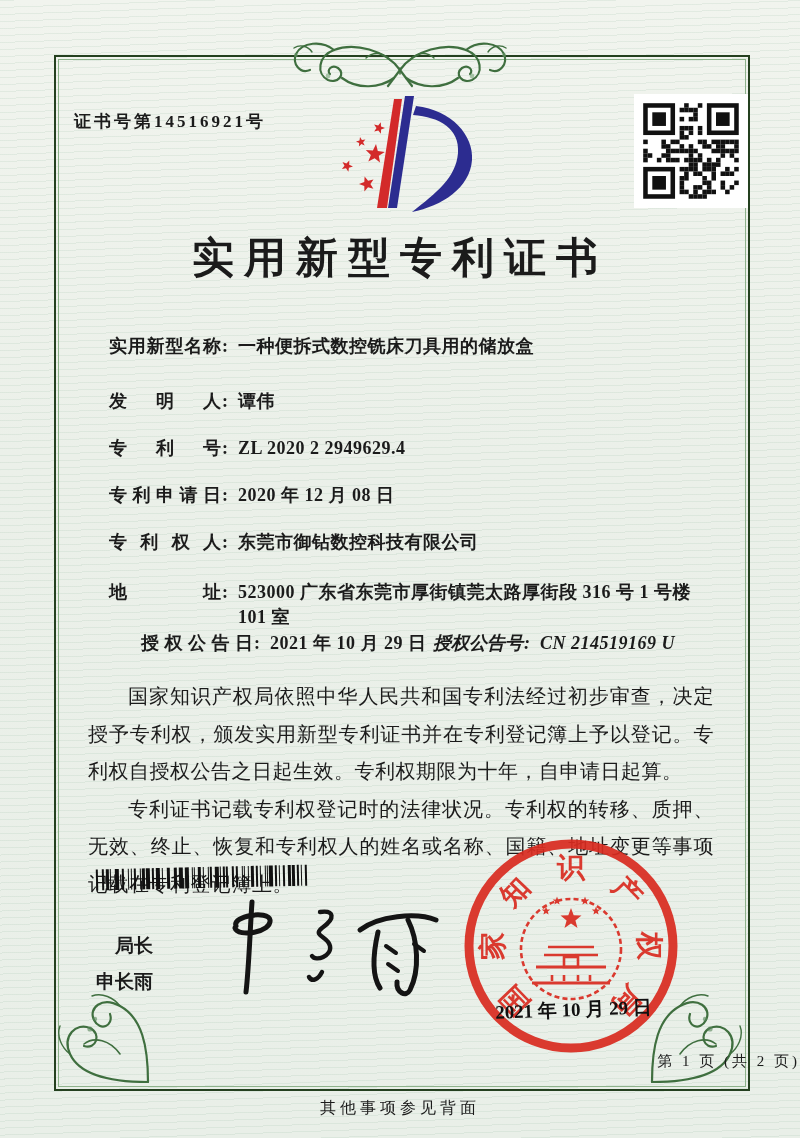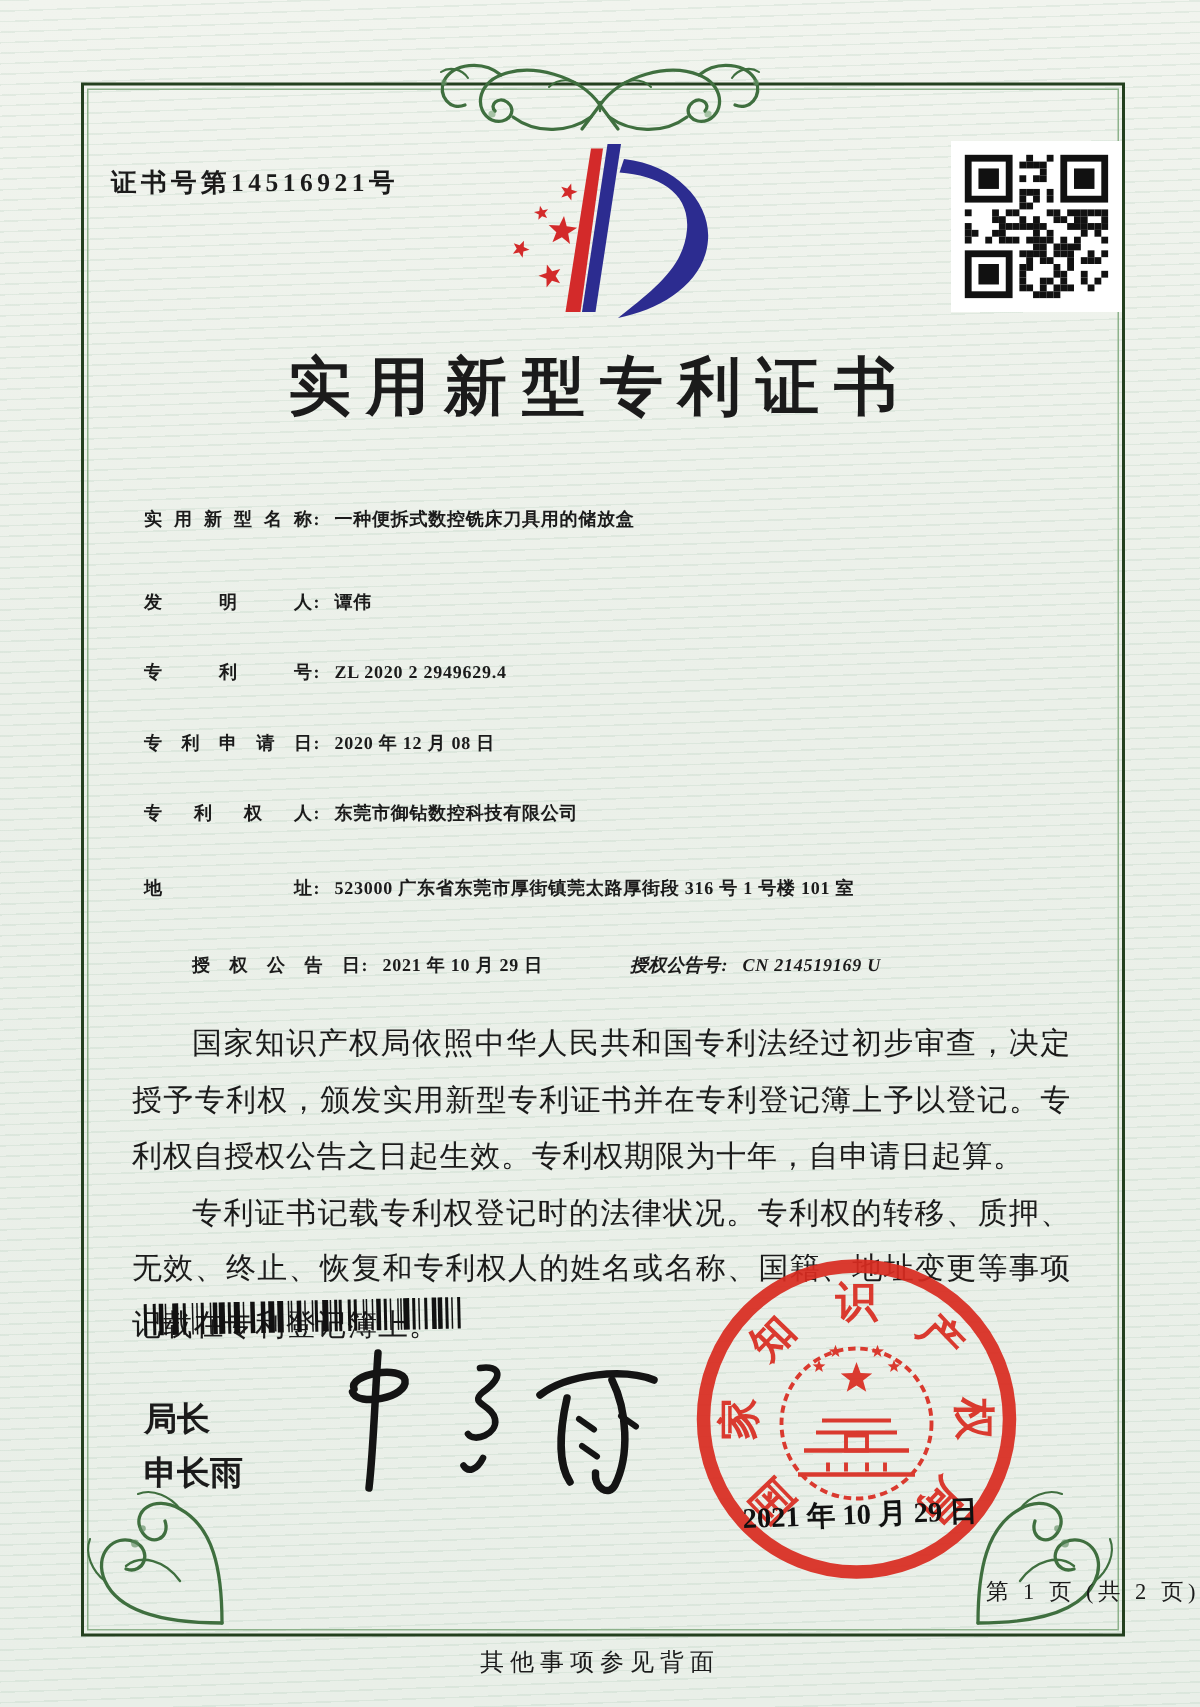--- a/index.html
+++ b/index.html
@@ -11,30 +11,30 @@
     font-family:"Liberation Serif","DejaVu Serif",serif;
     color:#1b1b1b;
   }
   
   .frame{position:absolute;left:54px;top:55px;width:692px;height:1032px;
     border:2px solid #24401f;}
   .frame::after{content:"";position:absolute;inset:2px;border:1px solid #8db28b;}
   .abs{position:absolute;}
   .cert-no{left:74px;top:110px;font-size:17px;font-weight:bold;letter-spacing:3px;}
   .title{left:0;top:230px;width:800px;text-align:center;font-size:42px;font-weight:bold;letter-spacing:10px;}
-  .row{left:96px;width:630px;font-size:12px;font-weight:bold;line-height:25px;}
+  .row{left:109px;width:630px;font-size:18px;font-weight:bold;line-height:25px;}
   .lab{display:inline-block;width:112px;text-align:justify;text-align-last:justify;vertical-align:top;}
   .lab2{display:inline-block;vertical-align:top;}
   .colon{display:inline-block;margin:0 10px 0 1px;vertical-align:top;}
   .val{display:inline-block;width:470px;vertical-align:top;letter-spacing:.5px;}
   .val-short{width:auto;}
   .pair2{position:absolute;left:292px;top:0;white-space:nowrap;font-style:italic;}
   .paras{left:88px;top:678px;width:626px;font-size:20px;line-height:1.88;text-align:justify;}
   .paras p{margin:0;text-indent:2em;letter-spacing:.5px;}
-  .director{left:96px;top:928px;font-size:22px;font-weight:bold;line-height:36px;}
+  .director{left:96px;top:928px;font-size:19px;font-weight:bold;line-height:36px;text-align:right;}
   .seal-date{left:476px;top:997px;width:195px;text-align:center;font-size:19px;font-weight:bold;transform:rotate(-2deg);color:#111;}
   .page-no{left:0;top:1052px;width:800px;text-align:right;font-size:15px;letter-spacing:3px;}
   .back-note{left:0;top:1098px;width:800px;text-align:center;font-size:16px;letter-spacing:4px;}
   .qr-wrap{left:636px;top:96px;width:110px;height:110px;background:#fff;box-shadow:0 0 0 2px #fff;}
   svg{display:block;}
 </style>
 </head>
 <body>
 
 <div class="photo">

